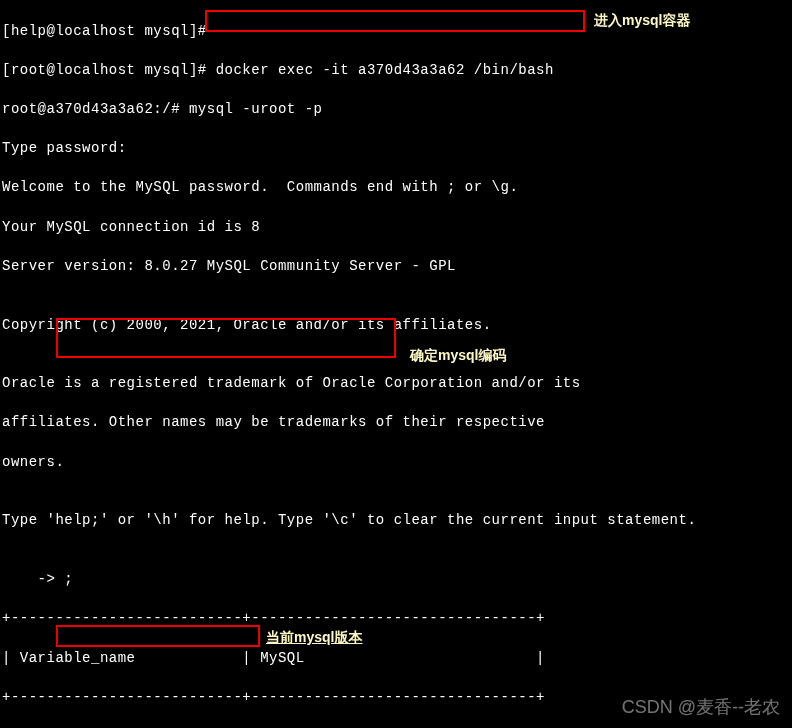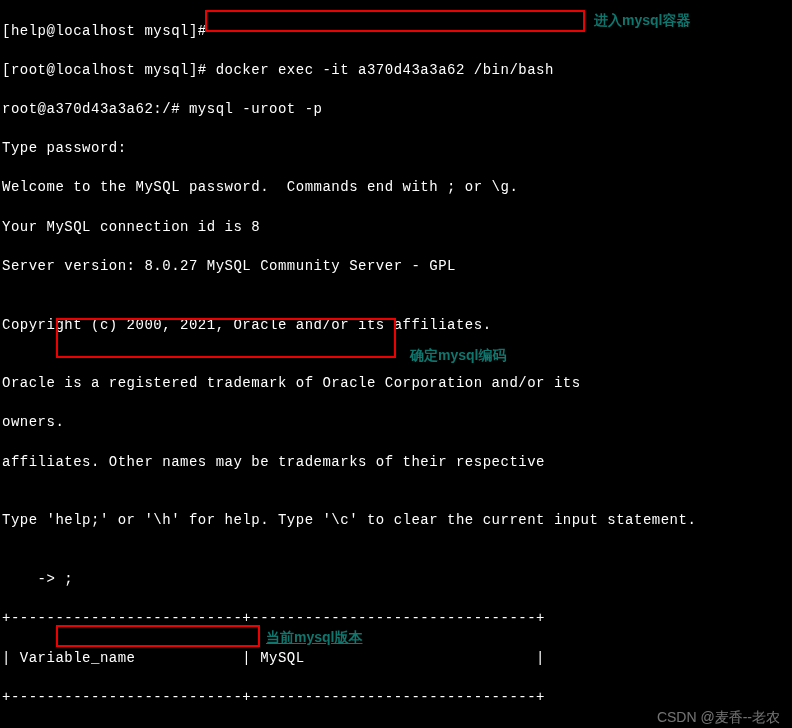--- a/index.html
+++ b/index.html
@@ -26,32 +26,32 @@
     .line {
       white-space: pre;
     }
     .highlight-box {
       position: absolute;
       border: 2px solid #e00;
       pointer-events: none;
     }
     .annotation {
       position: absolute;
-      color: #0f766e;
+      color: #fef9c3;
       font-family: 'SimSun', 'Microsoft YaHei', sans-serif;
       font-size: 14px;
       font-weight: bold;
     }
     .watermark {
       position: absolute;
-      bottom: 0;
+      bottom: 8px;
       right: 12px;
       color: rgba(255,255,255,0.45);
       font-family: 'Microsoft YaHei', sans-serif;
-      font-size: 14px;
+      font-size: 18px;
     }
     .box1 {
       top: 10px;
       left: 205px;
       width: 380px;
       height: 22px;
     }
     .ann1 {
       top: 11px;
       left: 594px;
@@ -86,22 +86,22 @@
 <div class="line">[root@localhost mysql]# docker exec -it a370d43a3a62 /bin/bash</div>
 <div class="line">root@a370d43a3a62:/# mysql -uroot -p</div>
 <div class="line">Type password:</div>
 <div class="line">Welcome to the MySQL password.  Commands end with ; or \g.</div>
 <div class="line">Your MySQL connection id is 8</div>
 <div class="line">Server version: 8.0.27 MySQL Community Server - GPL</div>
 <div class="line"></div>
 <div class="line">Copyright (c) 2000, 2021, Oracle and/or its affiliates.</div>
 <div class="line"></div>
 <div class="line">Oracle is a registered trademark of Oracle Corporation and/or its</div>
+<div class="line">affiliates. Other names may be trademarks of their respective</div>
 <div class="line">owners.</div>
-<div class="line">affiliates. Other names may be trademarks of their respective</div>
 <div class="line"></div>
 <div class="line">Type 'help;' or '\h' for help. Type '\c' to clear the current input statement.</div>
 <div class="line"></div>
 <div class="line">    -&gt; ;</div>
 <div class="line">+--------------------------+--------------------------------+</div>
 <div class="line">| Variable_name            | MySQL                          |</div>
 <div class="line">+--------------------------+--------------------------------+</div>
 
 
 

